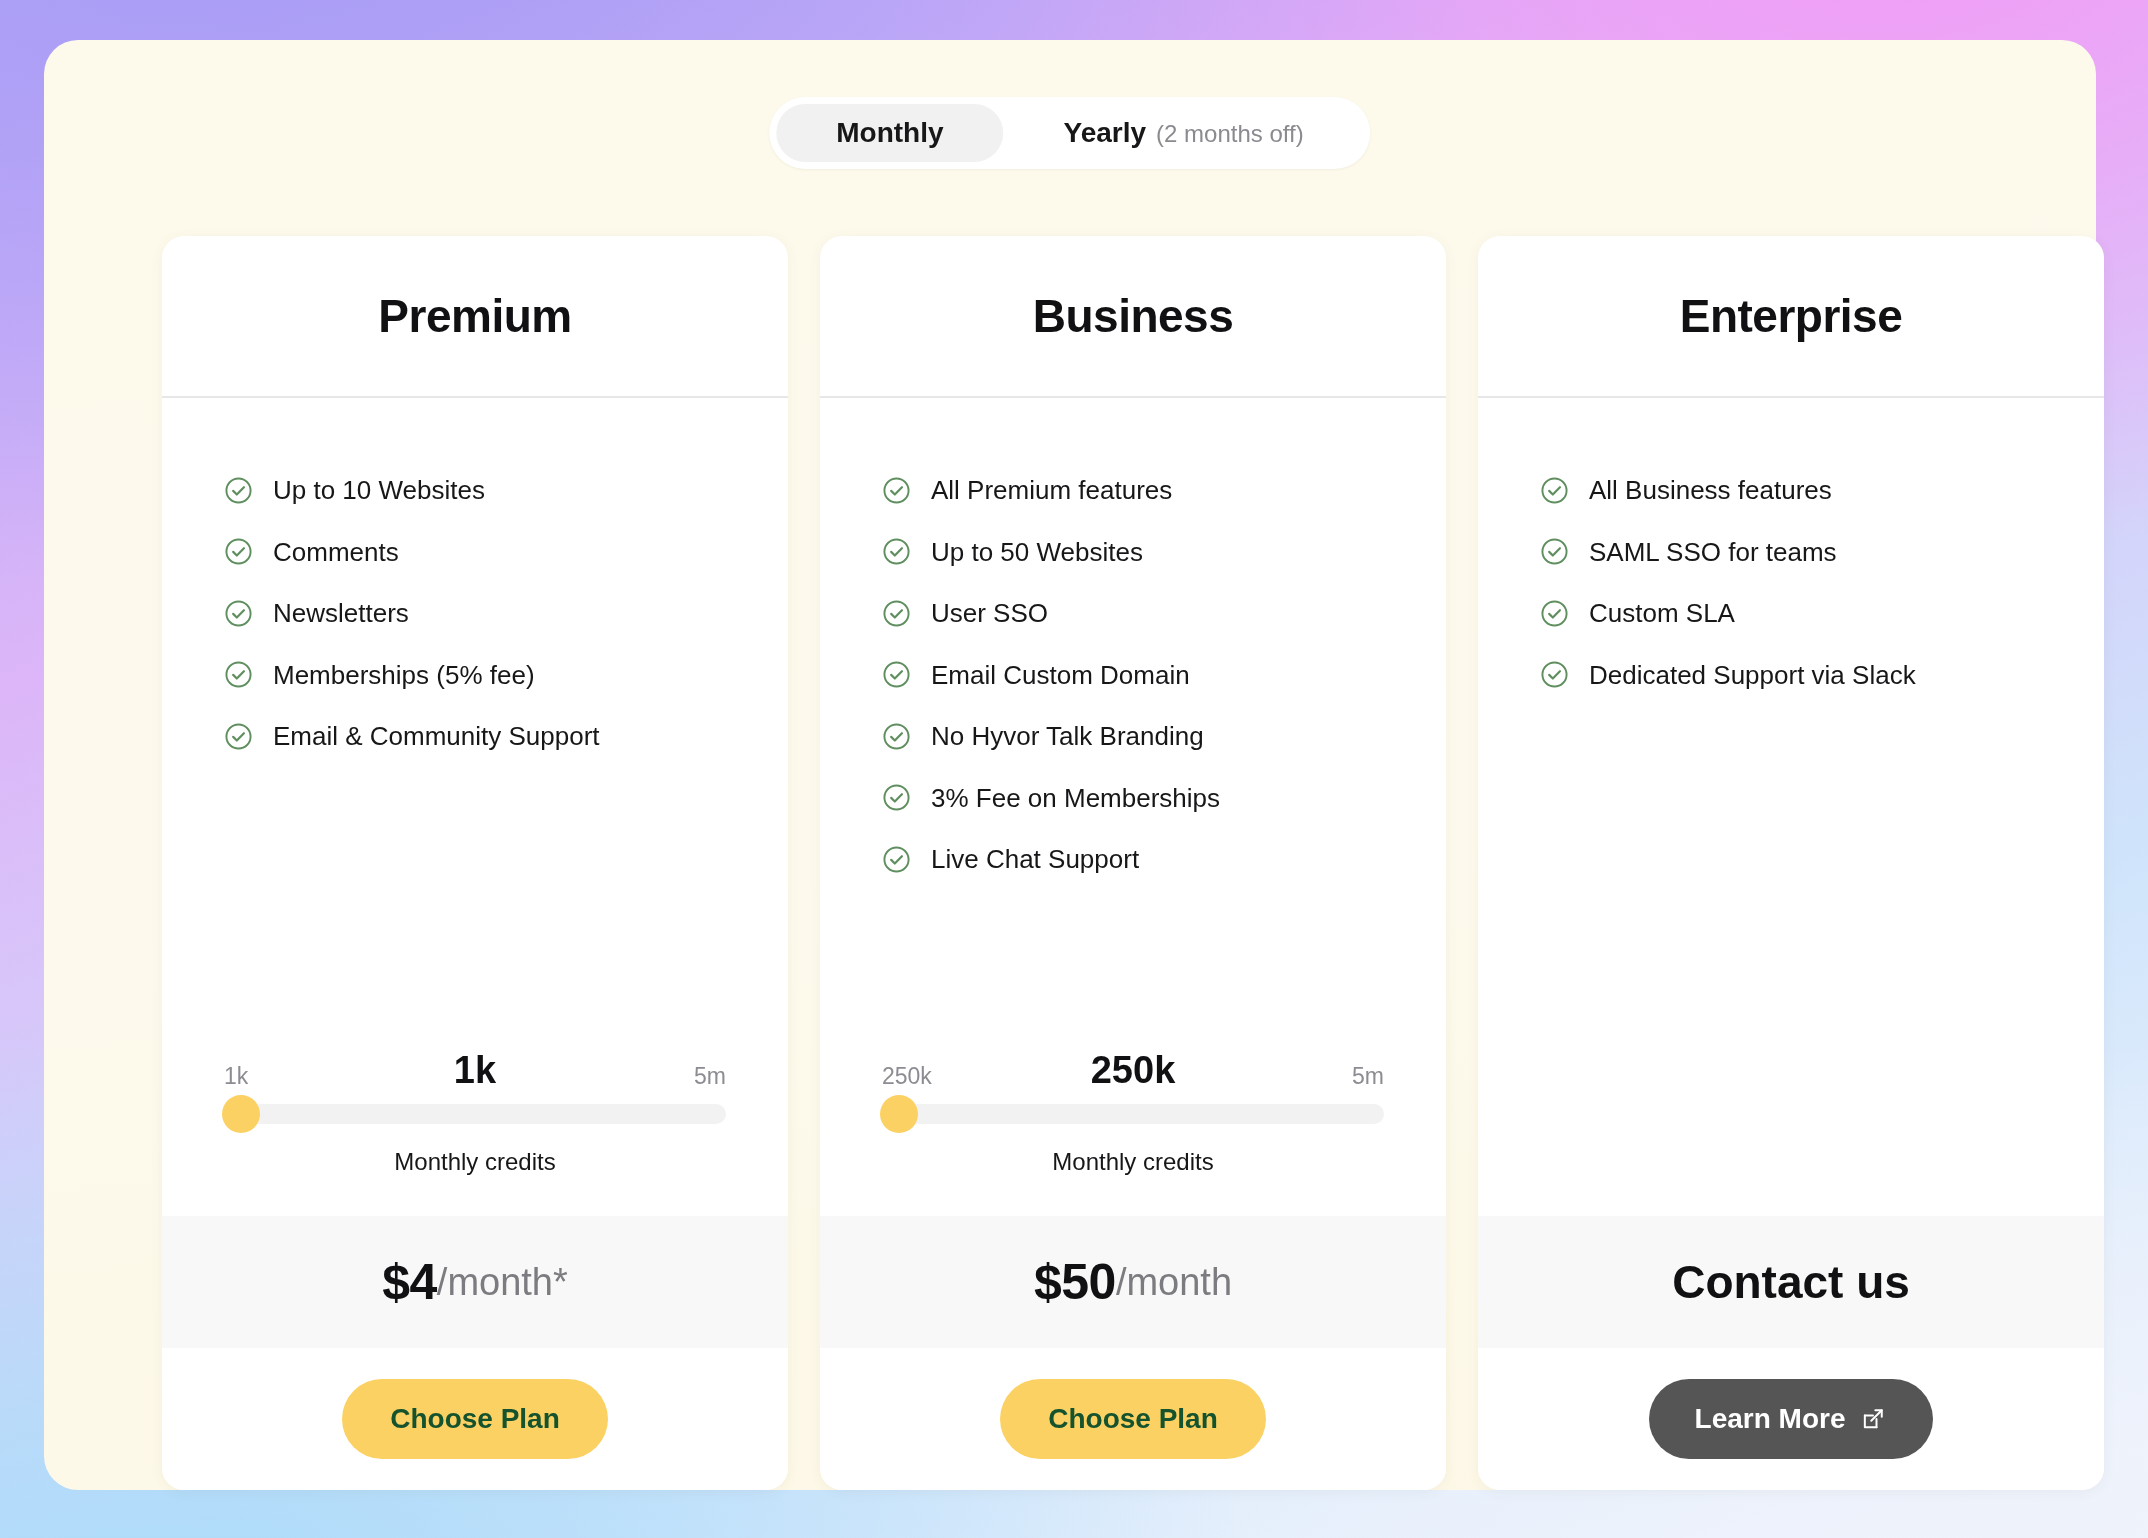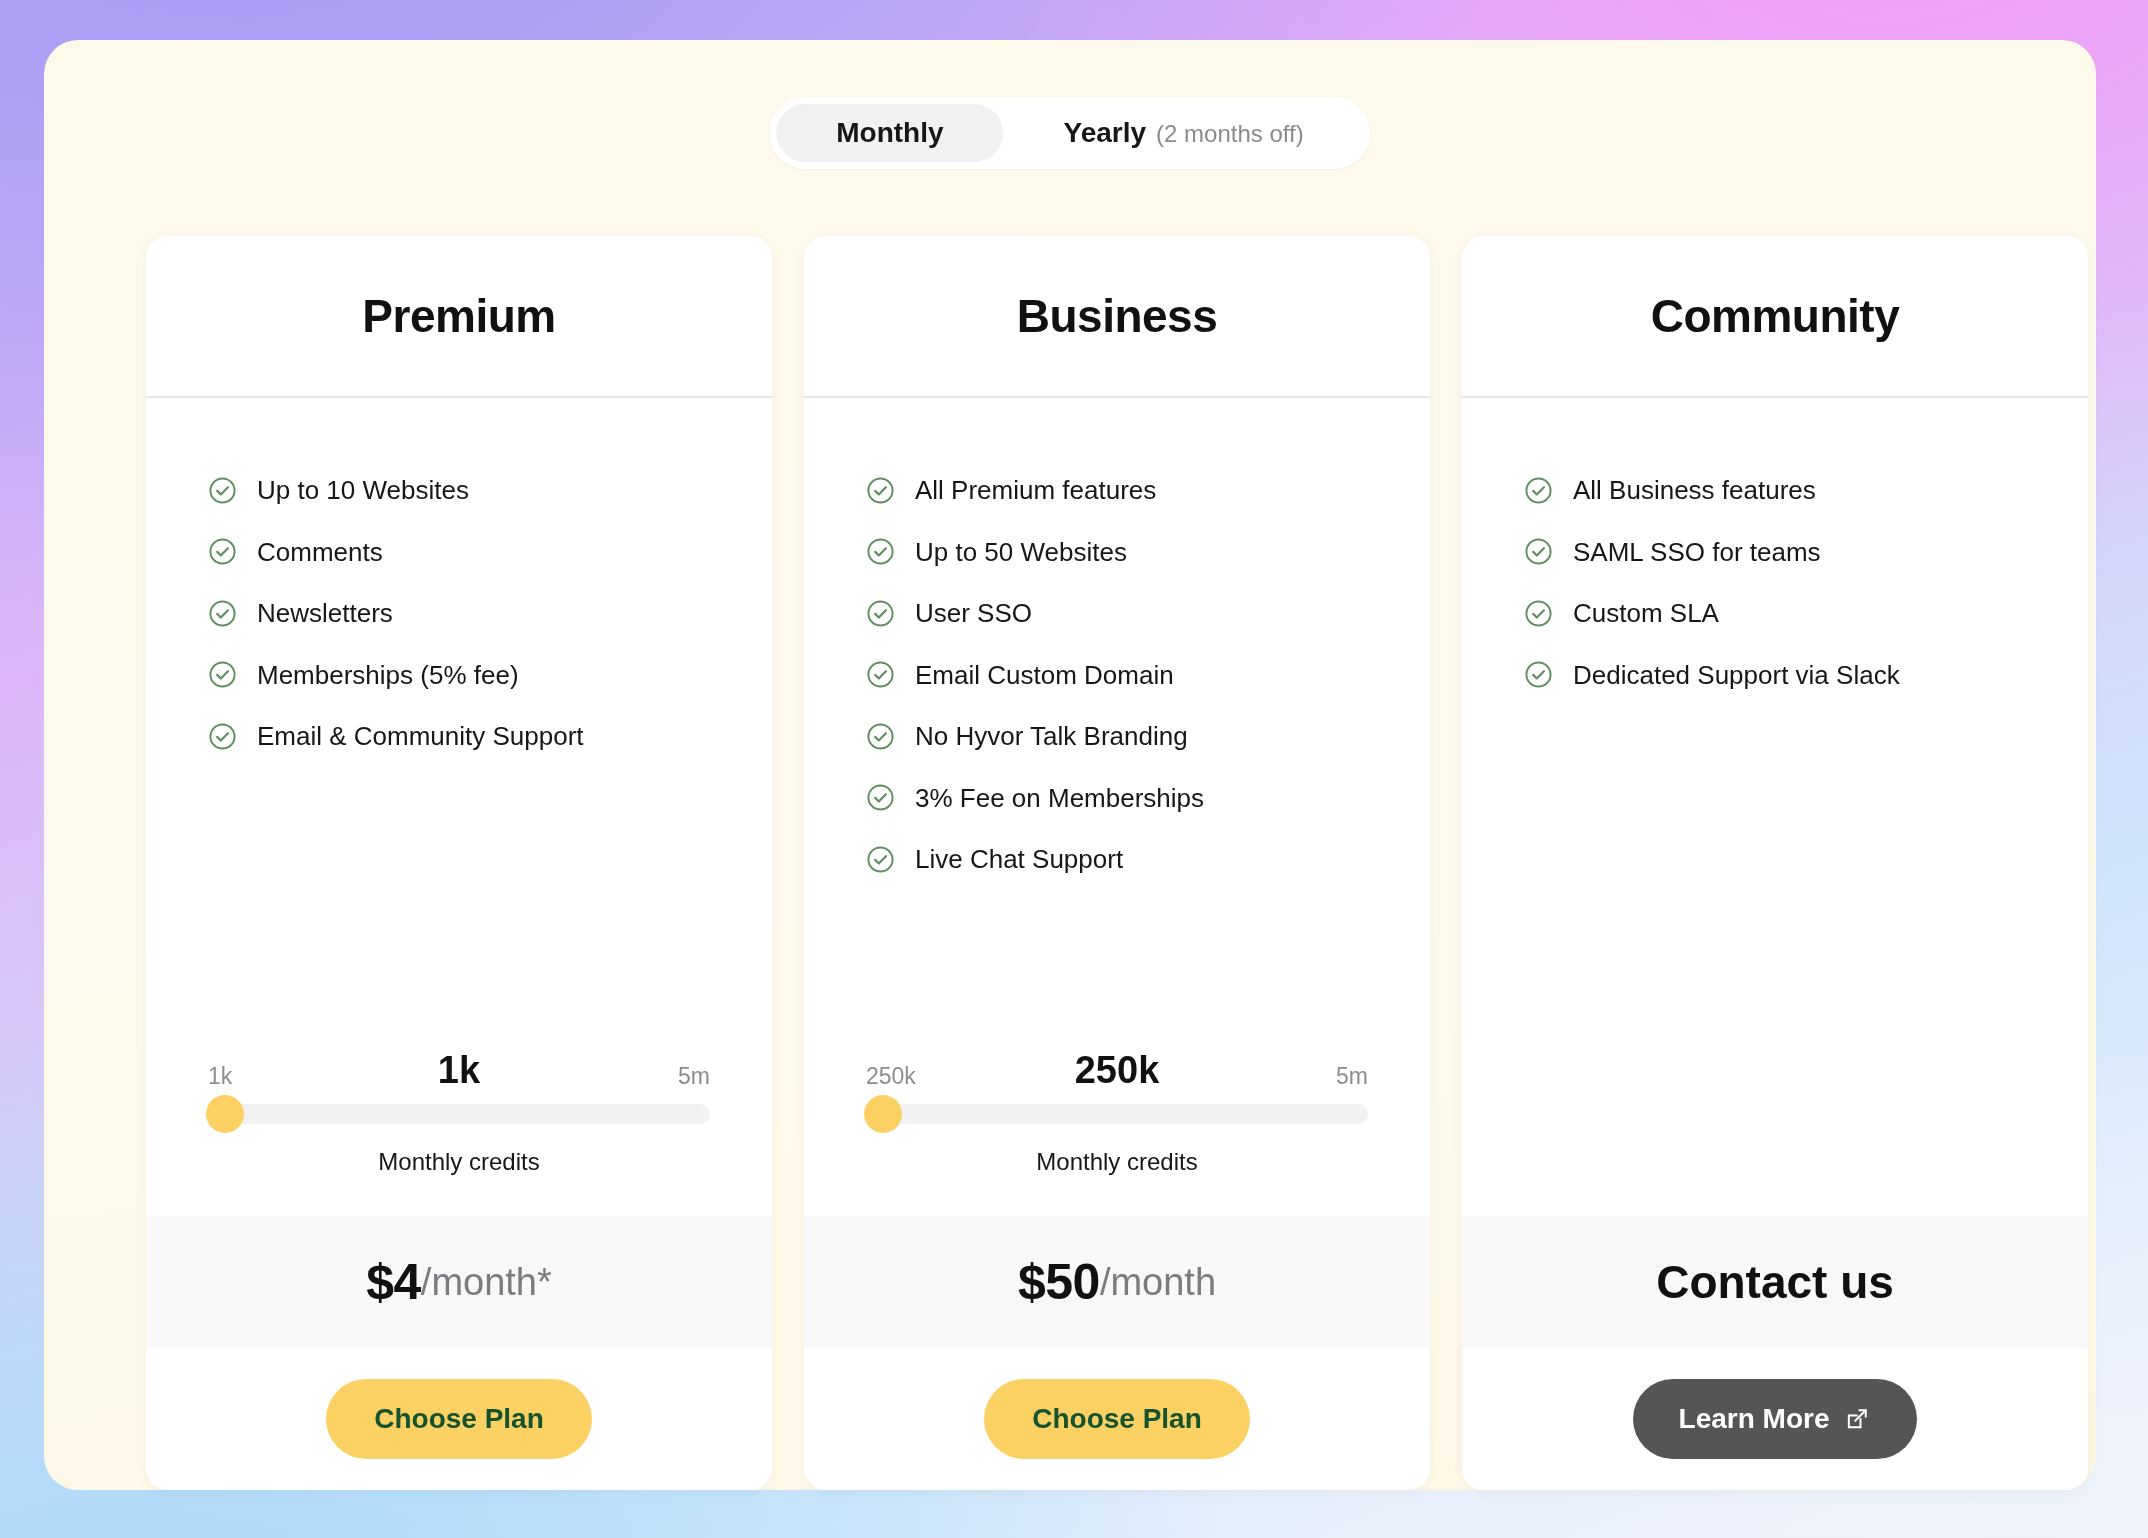--- a/index.html
+++ b/index.html
@@ -66,21 +66,21 @@
   .toggle-opt .lbl { font-weight: 700; }
   .toggle-opt .sub {
     font-weight: 400;
     font-size: 24px;
     color: #8a8a90;
   }
 
   
   .cards {
     position: absolute;
-    left: 102px;
+    left: 118px;
     top: 196px;
     width: 1944px;
     display: flex;
     gap: 32px;
   }
 
   .card {
     width: 626px;
     background: #ffffff;
     border-radius: 22px;
@@ -402,21 +402,21 @@
 
         <div class="cta-band">
           <button class="btn btn-primary">
             <span>Choose Plan</span>
           </button>
         </div>
       </div>
 
       <div class="card tall">
         <div class="card-head">
-          <div class="card-title">Community</div>
+          <div class="card-title">Enterprise</div>
         </div>
 
         <ul class="features">
           <li class="feature">
             <svg class="check-icon" viewBox="0 0 24 24" fill="none">
               <circle cx="12" cy="12" r="10" stroke="#5f8f5f" stroke-width="1.6"></circle>
               <path d="M7.6 12.3l3 3 5.9-6" stroke="#5f8f5f" stroke-width="1.8" stroke-linecap="round" stroke-linejoin="round"></path>
             </svg>
             <span>All Business features</span>
           </li>

